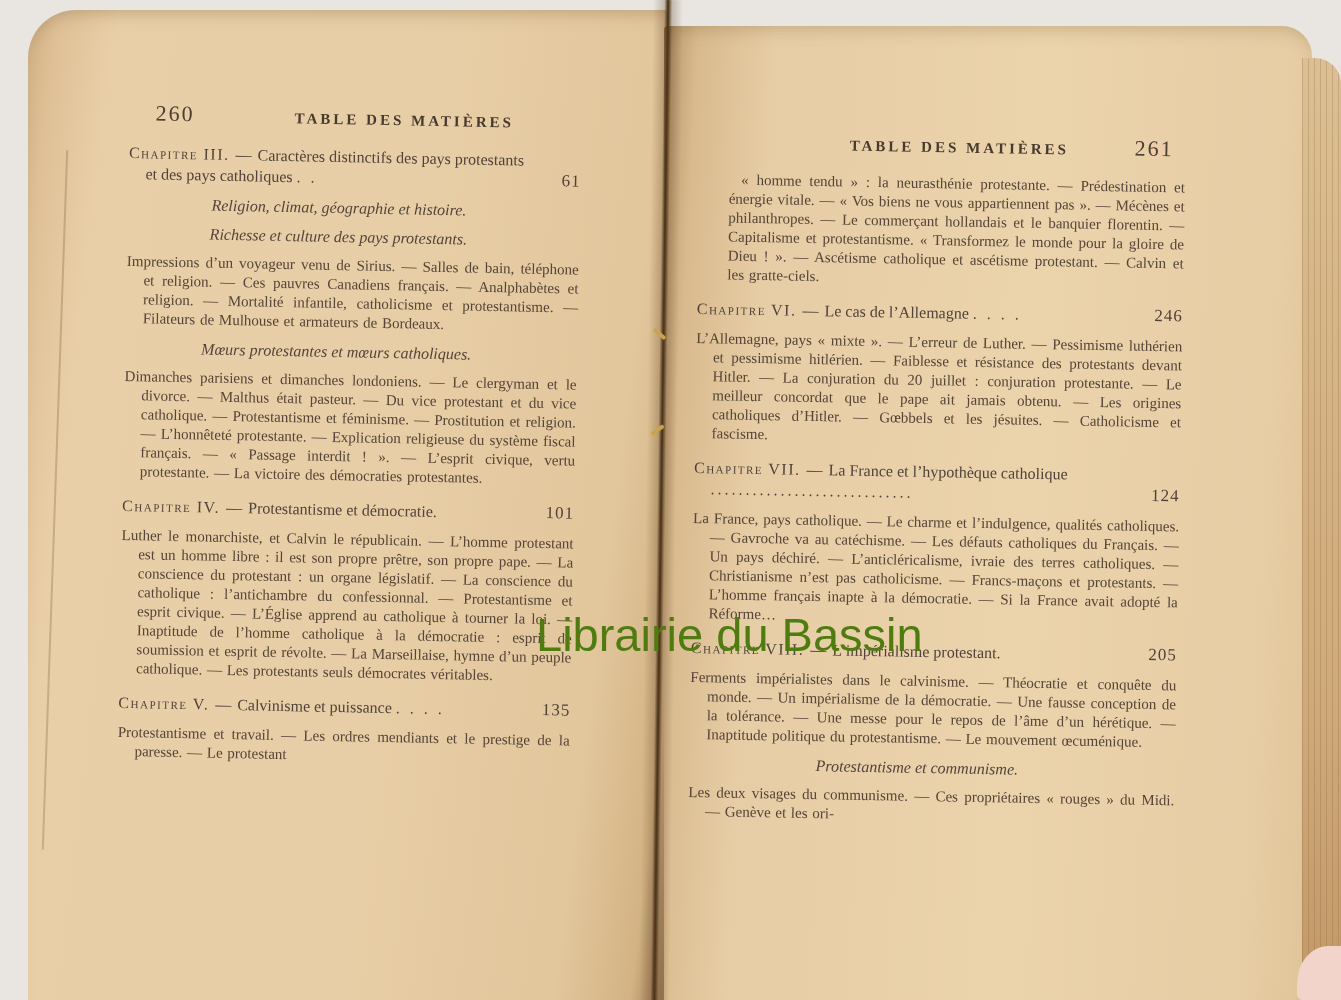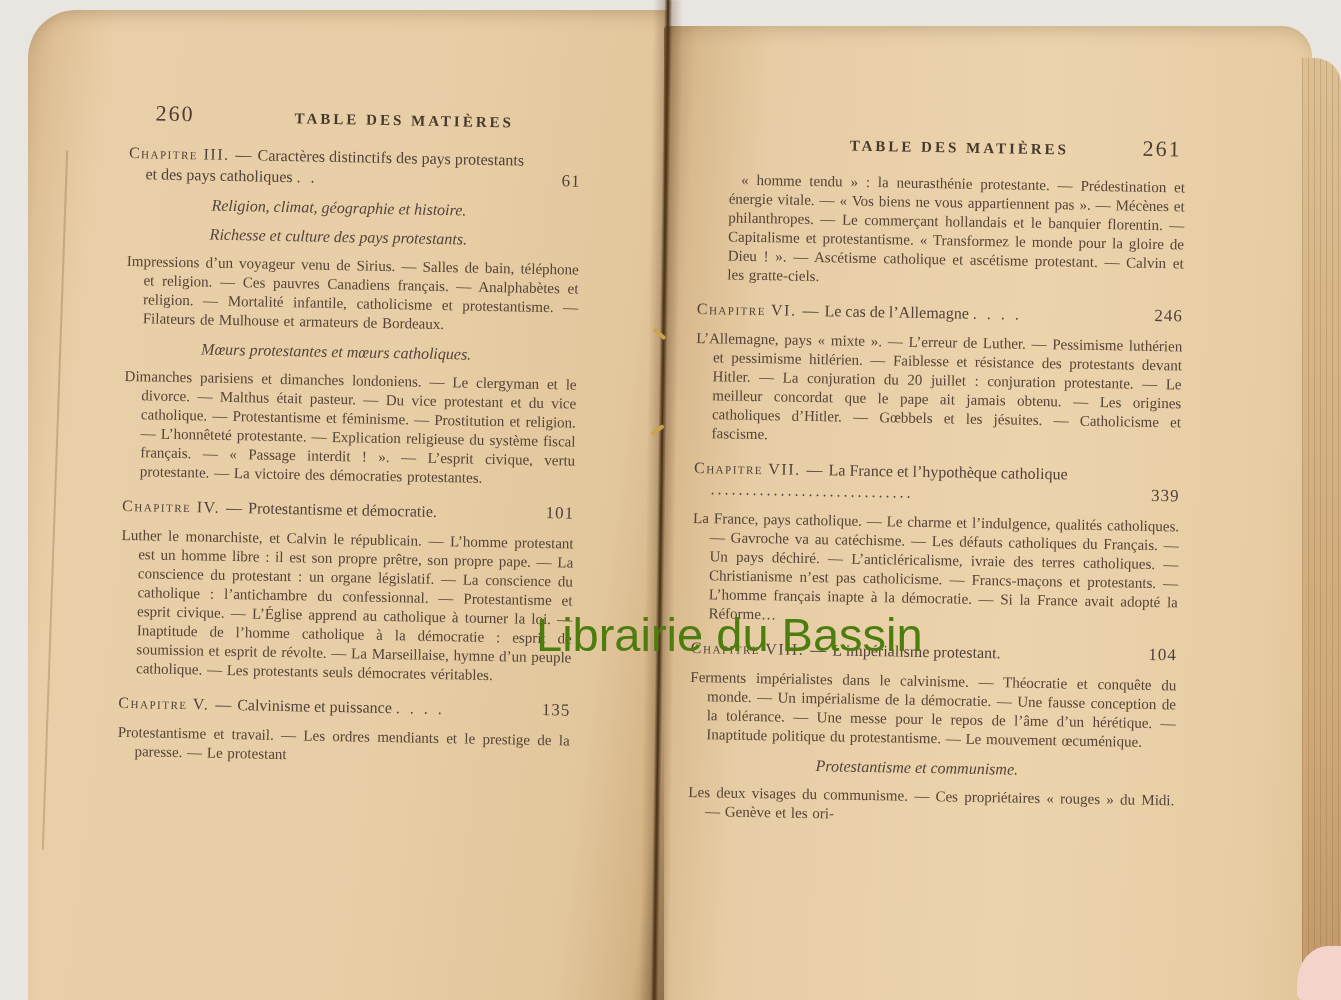--- a/index.html
+++ b/index.html
@@ -55,21 +55,21 @@
   .col-right{
     position:absolute;left:700px;top:128px;width:486px;
     transform:rotate(1.0deg);transform-origin:0 0;
   }
   .page-head{display:flex;align-items:baseline;margin-bottom:16px;}
   .pgnum{font-size:22px;letter-spacing:2px;color:#4c3e32;}
   .running-head{font-size:15px;font-weight:700;letter-spacing:3px;color:#46392d;white-space:nowrap;}
   .col-left .pgnum{margin-left:26px;}
   .col-left .running-head{margin-left:100px;}
   .col-right .running-head{margin-left:150px;}
-  .col-right .pgnum{margin-left:auto;margin-right:4px;}
+  .col-right .pgnum{margin-left:auto;margin-right:12px;}
   .chapter{
     position:relative;font-size:16px;line-height:21px;
     padding-left:17px;text-indent:-17px;padding-right:54px;
     margin:14px 0 10px 0;color:#50423a;
   }
   .chapter .label{font-variant:small-caps;letter-spacing:1.5px;}
   .chapter .sep{padding:0 2px;}
   .chapter .dots{letter-spacing:3px;}
   .chapter .pageref{position:absolute;right:0;bottom:1px;font-size:17px;letter-spacing:1px;text-indent:0;}
   .sub{
@@ -164,31 +164,31 @@
       <span class="pageref">246</span>
     </div>
 
     <div class="para">L’Allemagne, pays « mixte ». — L’erreur de Luther. — Pessimisme luthérien et pessimisme hitlérien. — Faiblesse et résistance des protestants devant Hitler. — La conjuration du 20 juillet : conjuration protestante. — Le meilleur concordat que le pape ait jamais obtenu. — Les origines catholiques d’Hitler. — Gœbbels et les jésuites. — Catholicisme et fascisme.</div>
 
     <div class="chapter">
       <span class="label">Chapitre VII.</span>
       <span class="sep">—</span>
       <span class="title">La France et l’hypothèque catholique</span>
       <span class="dots">.............................</span>
-      <span class="pageref">339</span>
+      <span class="pageref">124</span>
     </div>
 
     <div class="para">La France, pays catholique. — Le charme et l’indulgence, qualités catholiques. — Gavroche va au catéchisme. — Les défauts catholiques du Français. — Un pays déchiré. — L’anticléricalisme, ivraie des terres catholiques. — Christianisme n’est pas catholicisme. — Francs-maçons et protestants. — L’homme français inapte à la démocratie. — Si la France avait adopté la Réforme…</div>
 
     <div class="chapter">
       <span class="label">Chapitre VIII.</span>
       <span class="sep">—</span>
       <span class="title">L’impérialisme protestant.</span>
       <span class="dots"></span>
-      <span class="pageref">104</span>
+      <span class="pageref">205</span>
     </div>
 
     <div class="para">Ferments impérialistes dans le calvinisme. — Théocratie et conquête du monde. — Un impérialisme de la démocratie. — Une fausse conception de la tolérance. — Une messe pour le repos de l’âme d’un hérétique. — Inaptitude politique du protestantisme. — Le mouvement œcuménique.</div>
 
     <div class="sub">Protestantisme et communisme.</div>
 
     <div class="para">Les deux visages du communisme. — Ces propriétaires « rouges » du Midi. — Genève et les ori-</div>
   </div>
 
   <div class="watermark" style="color: #4d7c0f;">Librairie du Bassin</div>

